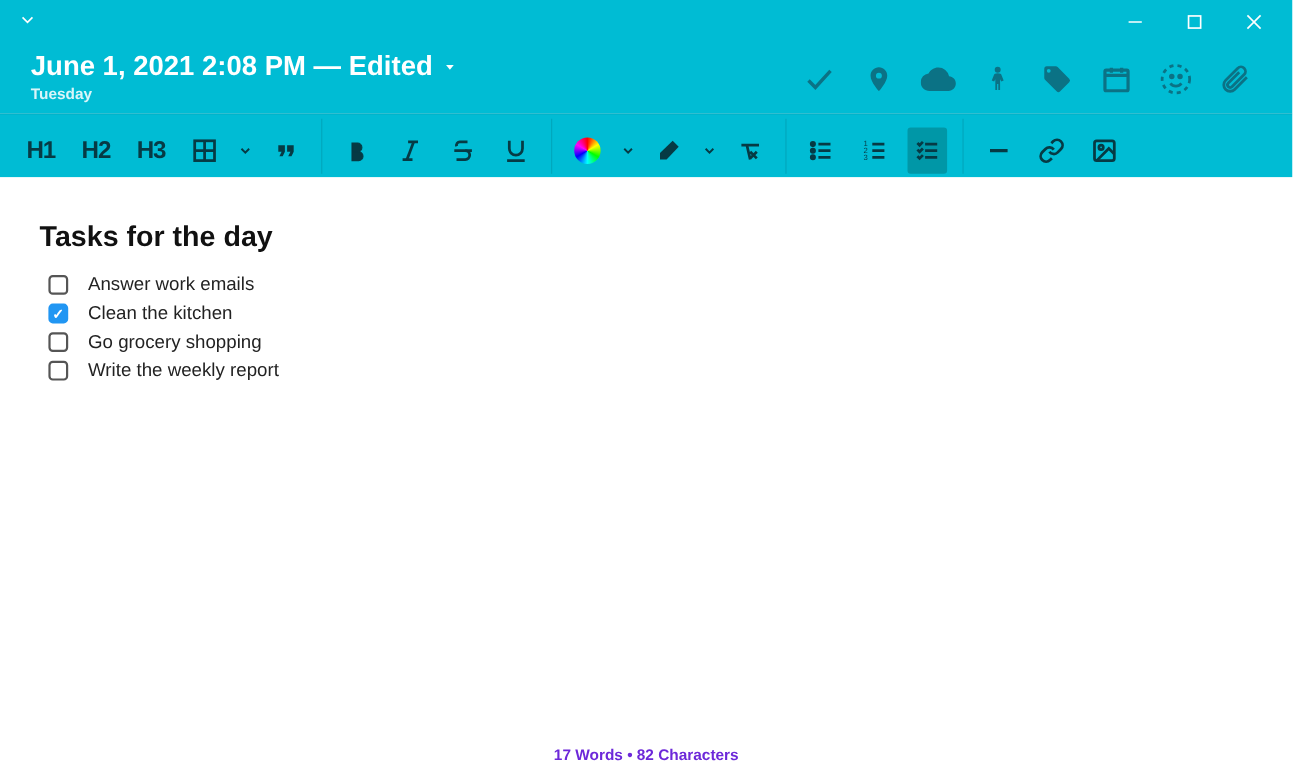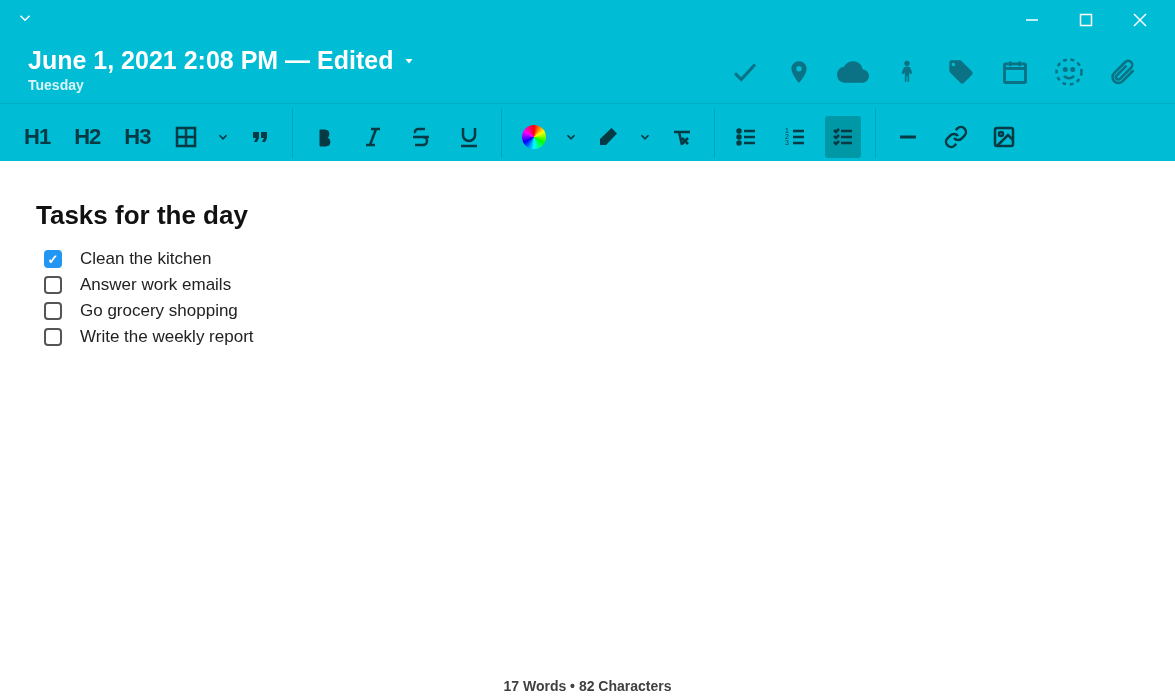--- a/index.html
+++ b/index.html
@@ -185,21 +185,21 @@
       color: #fff;
       font-size: 13px;
       font-weight: bold;
     }
     .statusbar {
       position: absolute;
       bottom: 4px;
       left: 0;
       right: 0;
       text-align: center;
-      color: #404040;
+      color: #6d28d9;
       font-size: 14px;
       font-weight: 600;
     }
     .color-wheel {
       width: 24px;
       height: 24px;
       border-radius: 50%;
       background: conic-gradient(red, yellow, lime, cyan, blue, magenta, red);
     }
   </style>
@@ -425,26 +425,26 @@
           <path d="M21 15l-5-5L5 21"></path>
         </svg>
     </button>
   </div>
 </div>
 
 <div class="content">
   <h2>Tasks for the day</h2>
   <ul class="checklist">
     <li class="check-item">
+      <div class="checkbox"></div>
+      <span>Answer work emails</span>
+    </li>
+    <li class="check-item">
       <div class="checkbox checked"></div>
       <span>Clean the kitchen</span>
-    </li>
-    <li class="check-item">
-      <div class="checkbox"></div>
-      <span>Answer work emails</span>
     </li>
     <li class="check-item">
       <div class="checkbox"></div>
       <span>Go grocery shopping</span>
     </li>
     <li class="check-item">
       <div class="checkbox"></div>
       <span>Write the weekly report</span>
     </li>
   </ul>

